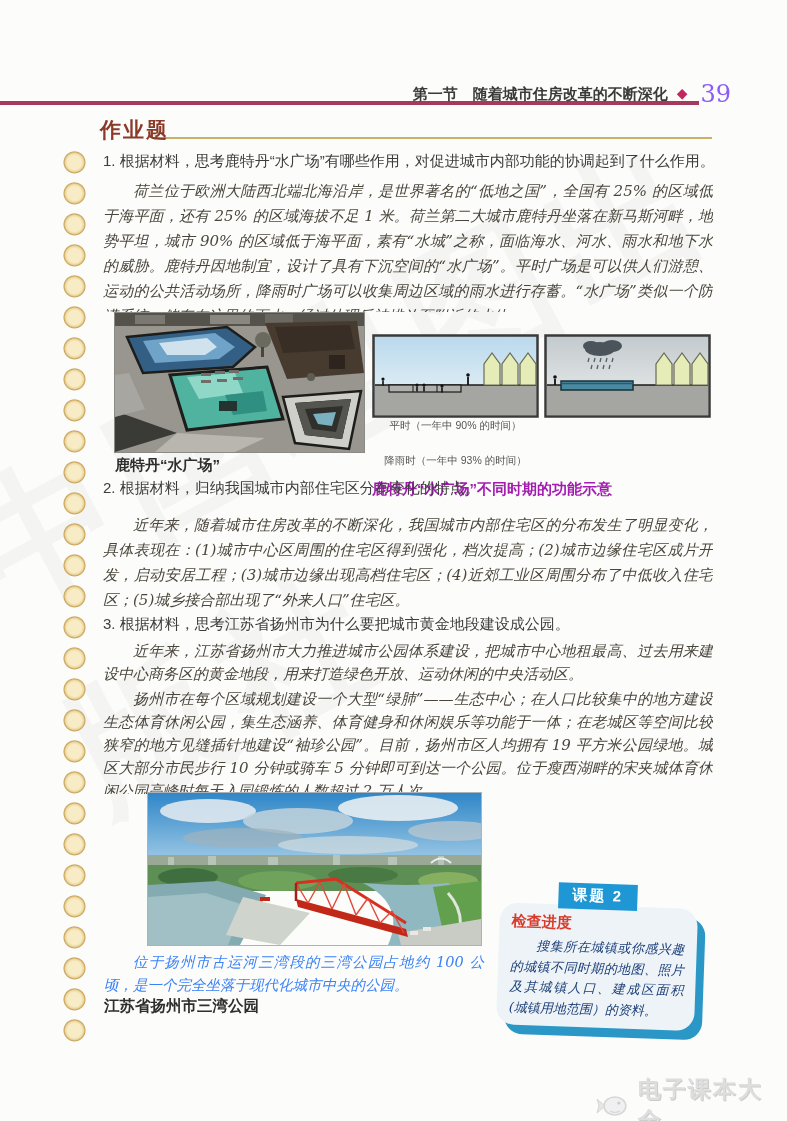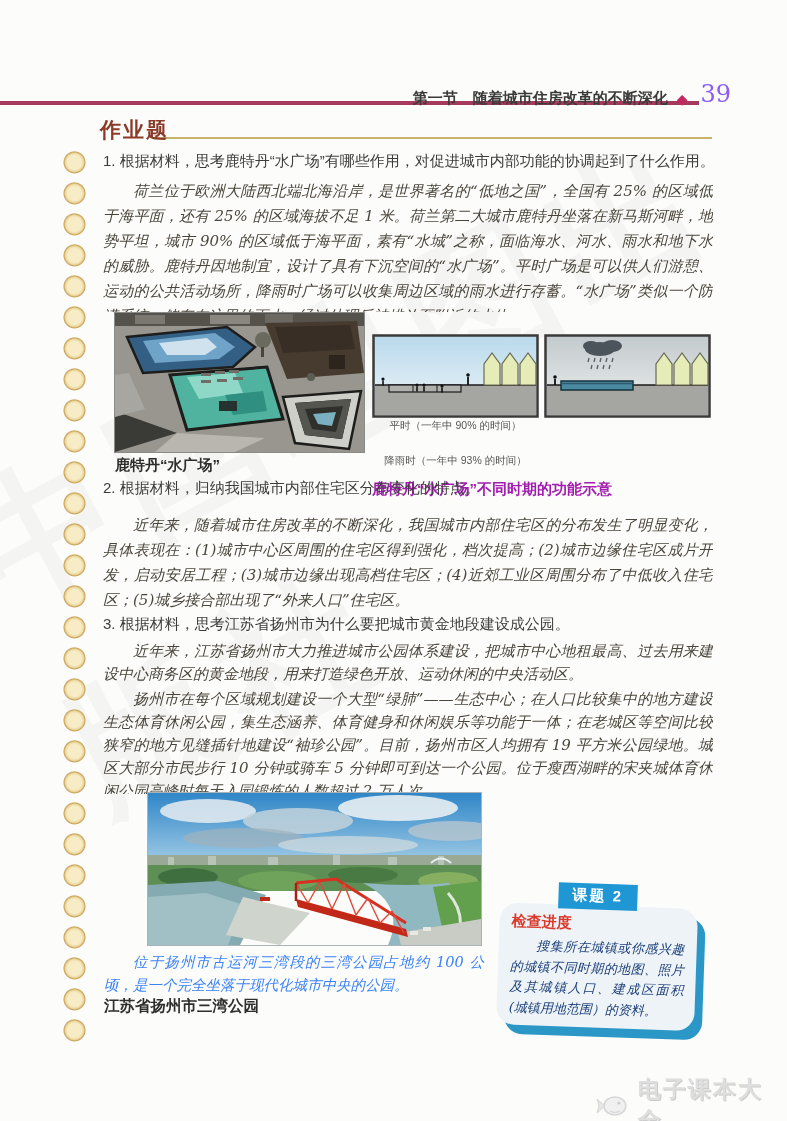--- a/index.html
+++ b/index.html
@@ -5,21 +5,21 @@
   html,body{margin:0;padding:0;background:#ffffff;}
   .page{position:relative;width:787px;height:1121px;background:#fcfcfb;overflow:hidden;
         font-family:"Liberation Sans",sans-serif;}
 
   
   .pg-watermark{position:absolute;left:-20px;top:240px;width:860px;z-index:0;
     font-size:150px;font-weight:bold;letter-spacing:14px;line-height:1.5;
     color:rgba(70,70,70,0.045);transform:rotate(-28deg);pointer-events:none;}
 
   
-  .header{position:absolute;top:80px;right:56px;display:flex;align-items:flex-end;gap:9px;z-index:2;}
+  .header{position:absolute;top:80px;right:56px;display:flex;align-items:center;gap:9px;z-index:2;}
   .header-label,.header-title{font-size:15px;font-weight:bold;color:#3a3a3a;}
   .header-label{margin-right:6px;}
   .header-diamond{color:#c2275f;font-size:14px;transform:translateY(-1px);}
   .header-pagenum{font-family:"DejaVu Serif",serif;font-size:24px;color:#8b5cf6;margin-left:4px;}
   .header-rule{position:absolute;top:101px;left:0;width:699px;height:4px;background:#a63a5e;z-index:1;}
 
   
   .section-heading{position:absolute;left:76px;top:116px;font-size:21px;
     font-weight:bold;color:#8b3a28;z-index:2;letter-spacing:2px;margin-left:24px;}
   .section-rule{position:absolute;left:152px;top:137px;width:560px;height:2px;background:#c8b168;z-index:1;}

